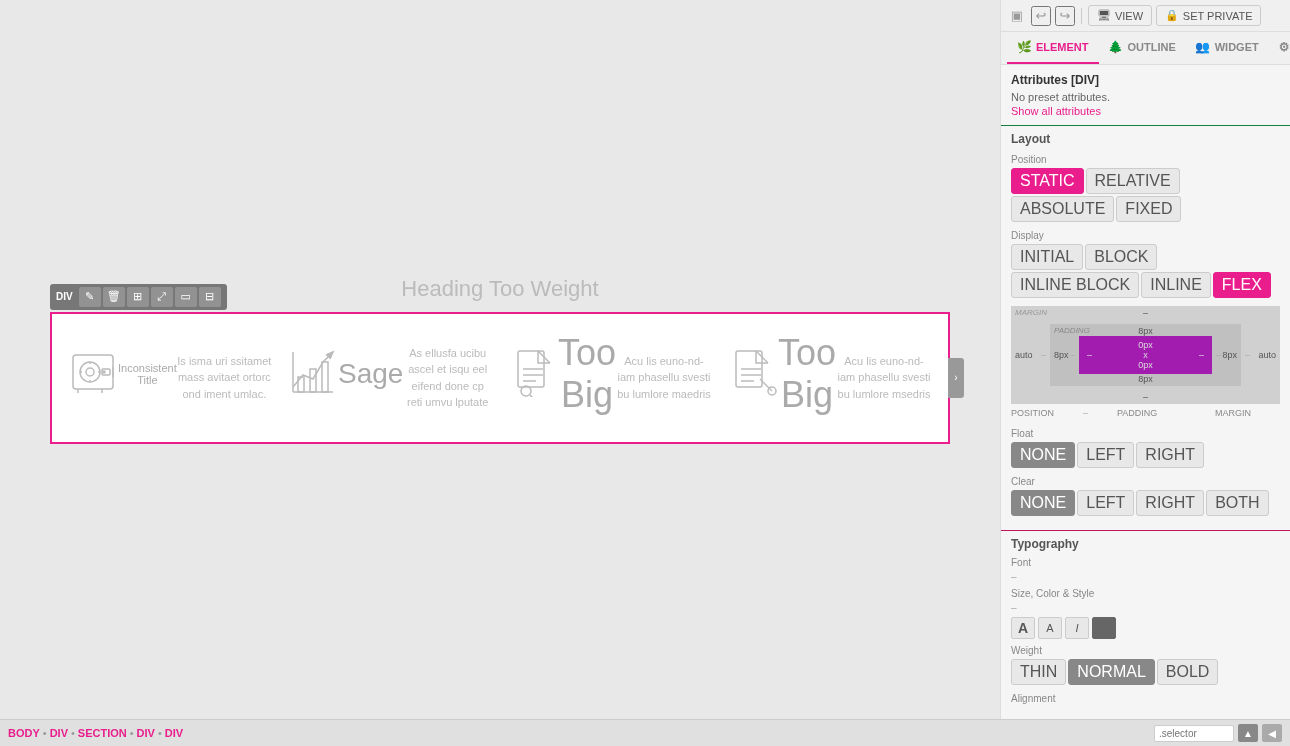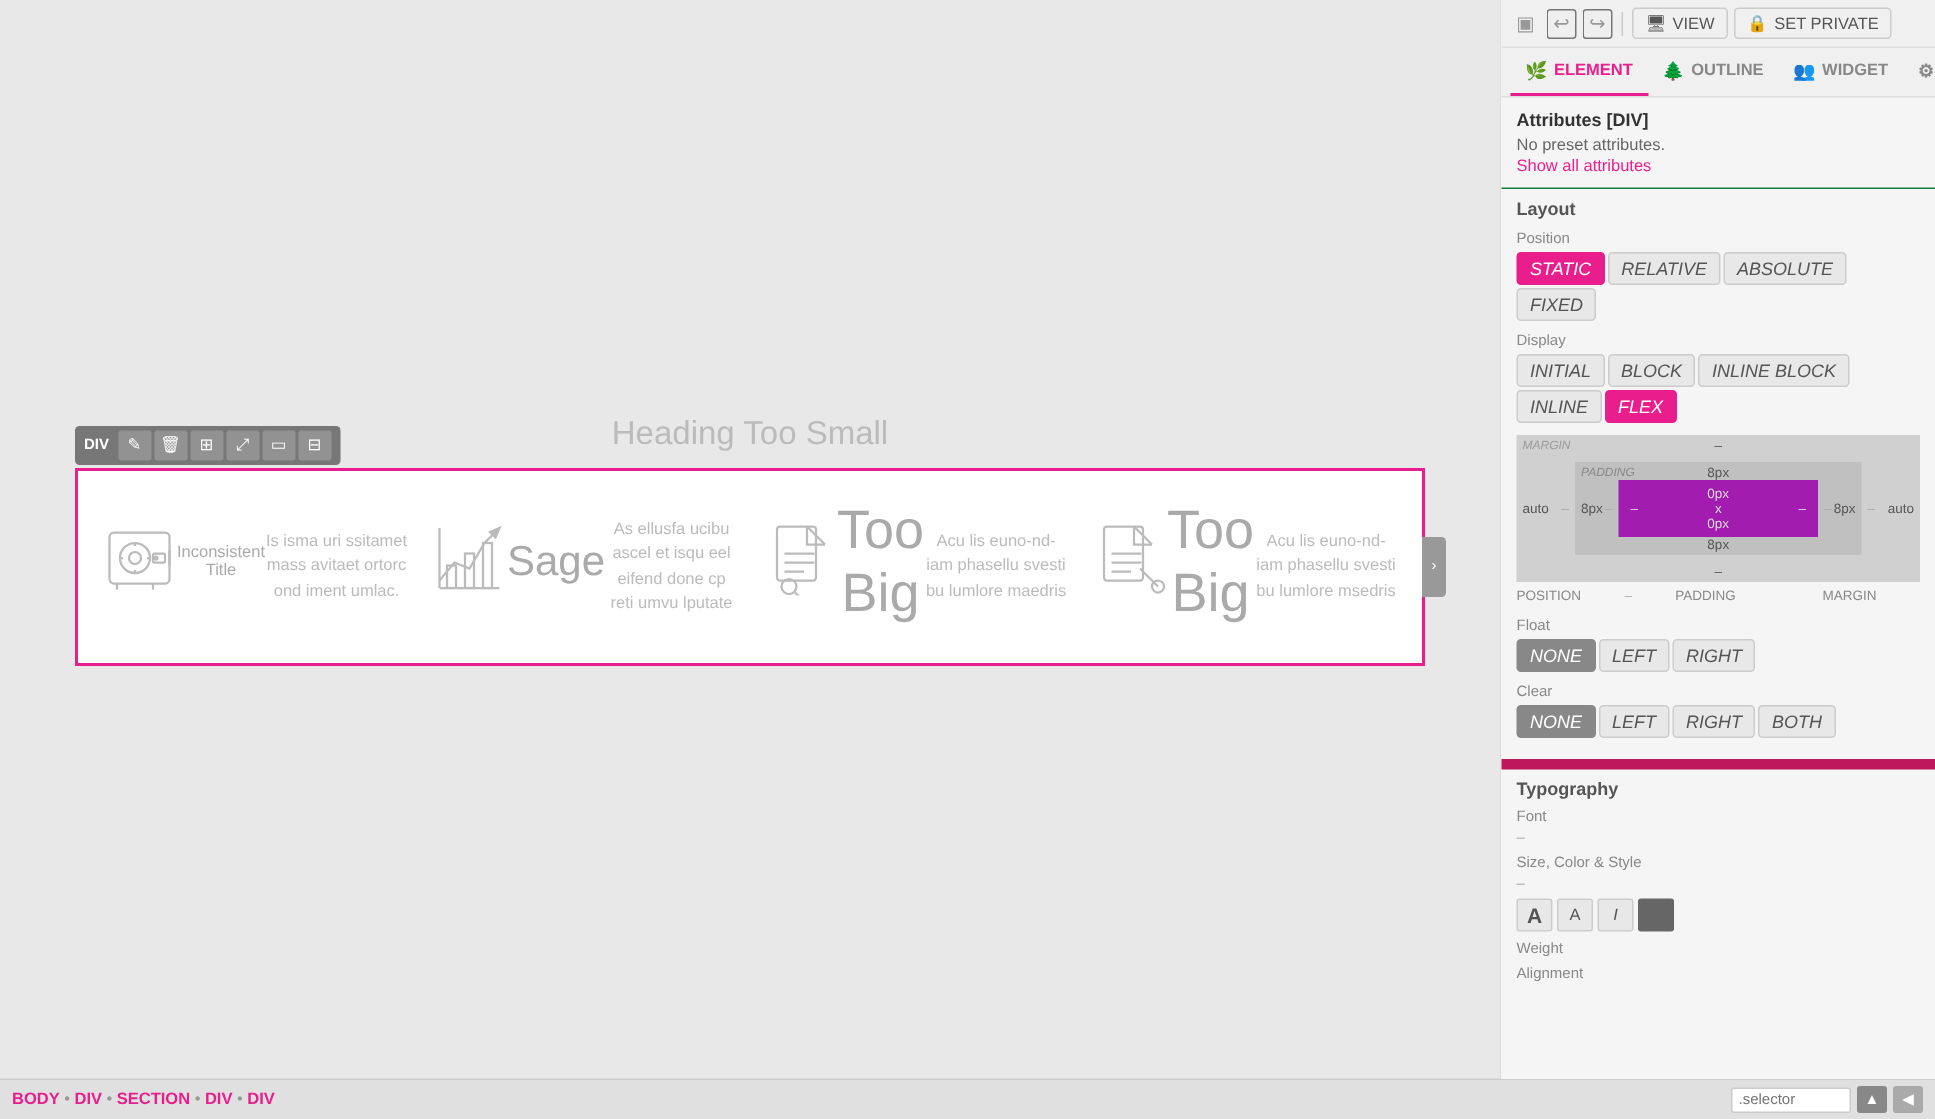--- a/index.html
+++ b/index.html
@@ -26,37 +26,37 @@
     .attributes-title { font-size: 12px; font-weight: bold; color: #333; padding: 8px 10px 2px; }
     .attributes-sub { font-size: 11px; color: #666; padding: 2px 10px; }
     .attributes-link { font-size: 11px; color: #e91e8c; cursor: pointer; padding: 0 10px 8px; display: block; }
 
     
     .layout-section { padding: 6px 10px; border-top: 1px solid #15803d; }
     .layout-title { font-size: 12px; font-weight: bold; color: #555; margin-bottom: 8px; }
 
     .prop-label { font-size: 10px; color: #888; margin-bottom: 3px; }
     .btn-group { display: flex; gap: 2px; margin-bottom: 8px; flex-wrap: wrap; }
-    .btn-option { padding: 3px 8px; font-size: 12px; background: #e8e8e8; border: 1px solid #ccc; border-radius: 3px; cursor: pointer; color: #555; white-space: nowrap; font-style: italic; }
+    .btn-option { padding: 3px 8px; font-size: 16px; background: #e8e8e8; border: 1px solid #ccc; border-radius: 3px; cursor: pointer; color: #555; white-space: nowrap; }
     .btn-option.active-pink { background: #e91e8c; color: #fff; border-color: #e91e8c; }
     .btn-option.active-gray { background: #888; color: #fff; border-color: #888; }
 
     
     .box-diagram { width: 100%; position: relative; margin: 4px 0 8px; }
     .box-lbl { position: absolute; font-size: 8px; color: #777; font-style: italic; }
     .box-val-t { position: absolute; top: 2px; left: 50%; transform: translateX(-50%); font-size: 9px; color: #555; }
     .box-val-b { position: absolute; bottom: 2px; left: 50%; transform: translateX(-50%); font-size: 9px; color: #555; }
     .box-val-l { position: absolute; left: 4px; top: 50%; transform: translateY(-50%); font-size: 9px; color: #555; }
     .box-val-r { position: absolute; right: 4px; top: 50%; transform: translateY(-50%); font-size: 9px; color: #555; }
 
     
     .prop-row { margin-bottom: 6px; }
 
     
-    .typography-section { padding: 6px 10px; border-top: 7px solid #be185d; }
+    .typography-section { padding: 6px 10px; border-top: 1px solid #be185d; }
     .typography-title { font-size: 12px; font-weight: bold; color: #555; margin-bottom: 6px; }
 
     .type-btns { display: flex; gap: 3px; margin-bottom: 6px; }
     .type-btn { width: 24px; height: 22px; display: flex; align-items: center; justify-content: center; border: 1px solid #ccc; border-radius: 2px; cursor: pointer; font-size: 11px; background: #e8e8e8; color: #555; }
     .type-btn.dark { background: #666; color: #fff; border-color: #666; }
 
     
     .breadcrumb-bar { background: #e0e0e0; border-top: 1px solid #ccc; padding: 4px 8px; display: flex; align-items: center; gap: 2px; font-size: 11px; color: #555; }
     .breadcrumb-item { cursor: pointer; color: #e91e8c; font-weight: bold; }
     .breadcrumb-sep { color: #999; margin: 0 1px; }
@@ -94,21 +94,21 @@
   </style>
 </head>
 <body>
 
 <div class="app-container">
 
   <div class="canvas-area">
     <div class="canvas-wrapper">
       <div class="canvas-content">
 
-        <div class="heading-label">Heading Too Small</div>
+        <div class="heading-label">Heading Too Weight</div>
 
         <div style="position: relative; margin-top: 10px;">
 
           <div class="div-toolbar">
             <span class="div-label">DIV</span>
             <button class="div-tool-btn" title="Edit">✎</button>
             <button class="div-tool-btn" title="Delete">🗑</button>
             <button class="div-tool-btn" title="Grid">⊞</button>
             <button class="div-tool-btn" title="Expand">⤢</button>
             <button class="div-tool-btn" title="Resize">▭</button>
@@ -345,20 +345,25 @@
         <div class="type-btns">
           <button class="type-btn" style="font-size:14px;font-weight:bold;">A</button>
           <button class="type-btn" style="font-size:11px;">A</button>
           <button class="type-btn" style="font-style:italic;">I</button>
           <button class="type-btn dark" style="background:#666;"></button>
         </div>
       </div>
 
       <div class="prop-row">
         <div class="prop-label">Weight</div>
+        <div class="btn-group">
+          <button class="btn-option">THIN</button>
+          <button class="btn-option active-gray">NORMAL</button>
+          <button class="btn-option">BOLD</button>
+        </div>
       </div>
 
       <div class="prop-row">
         <div class="prop-label">Alignment</div>
       </div>
     </div>
   </div>
 </div>
 
 <div class="breadcrumb-bar">

